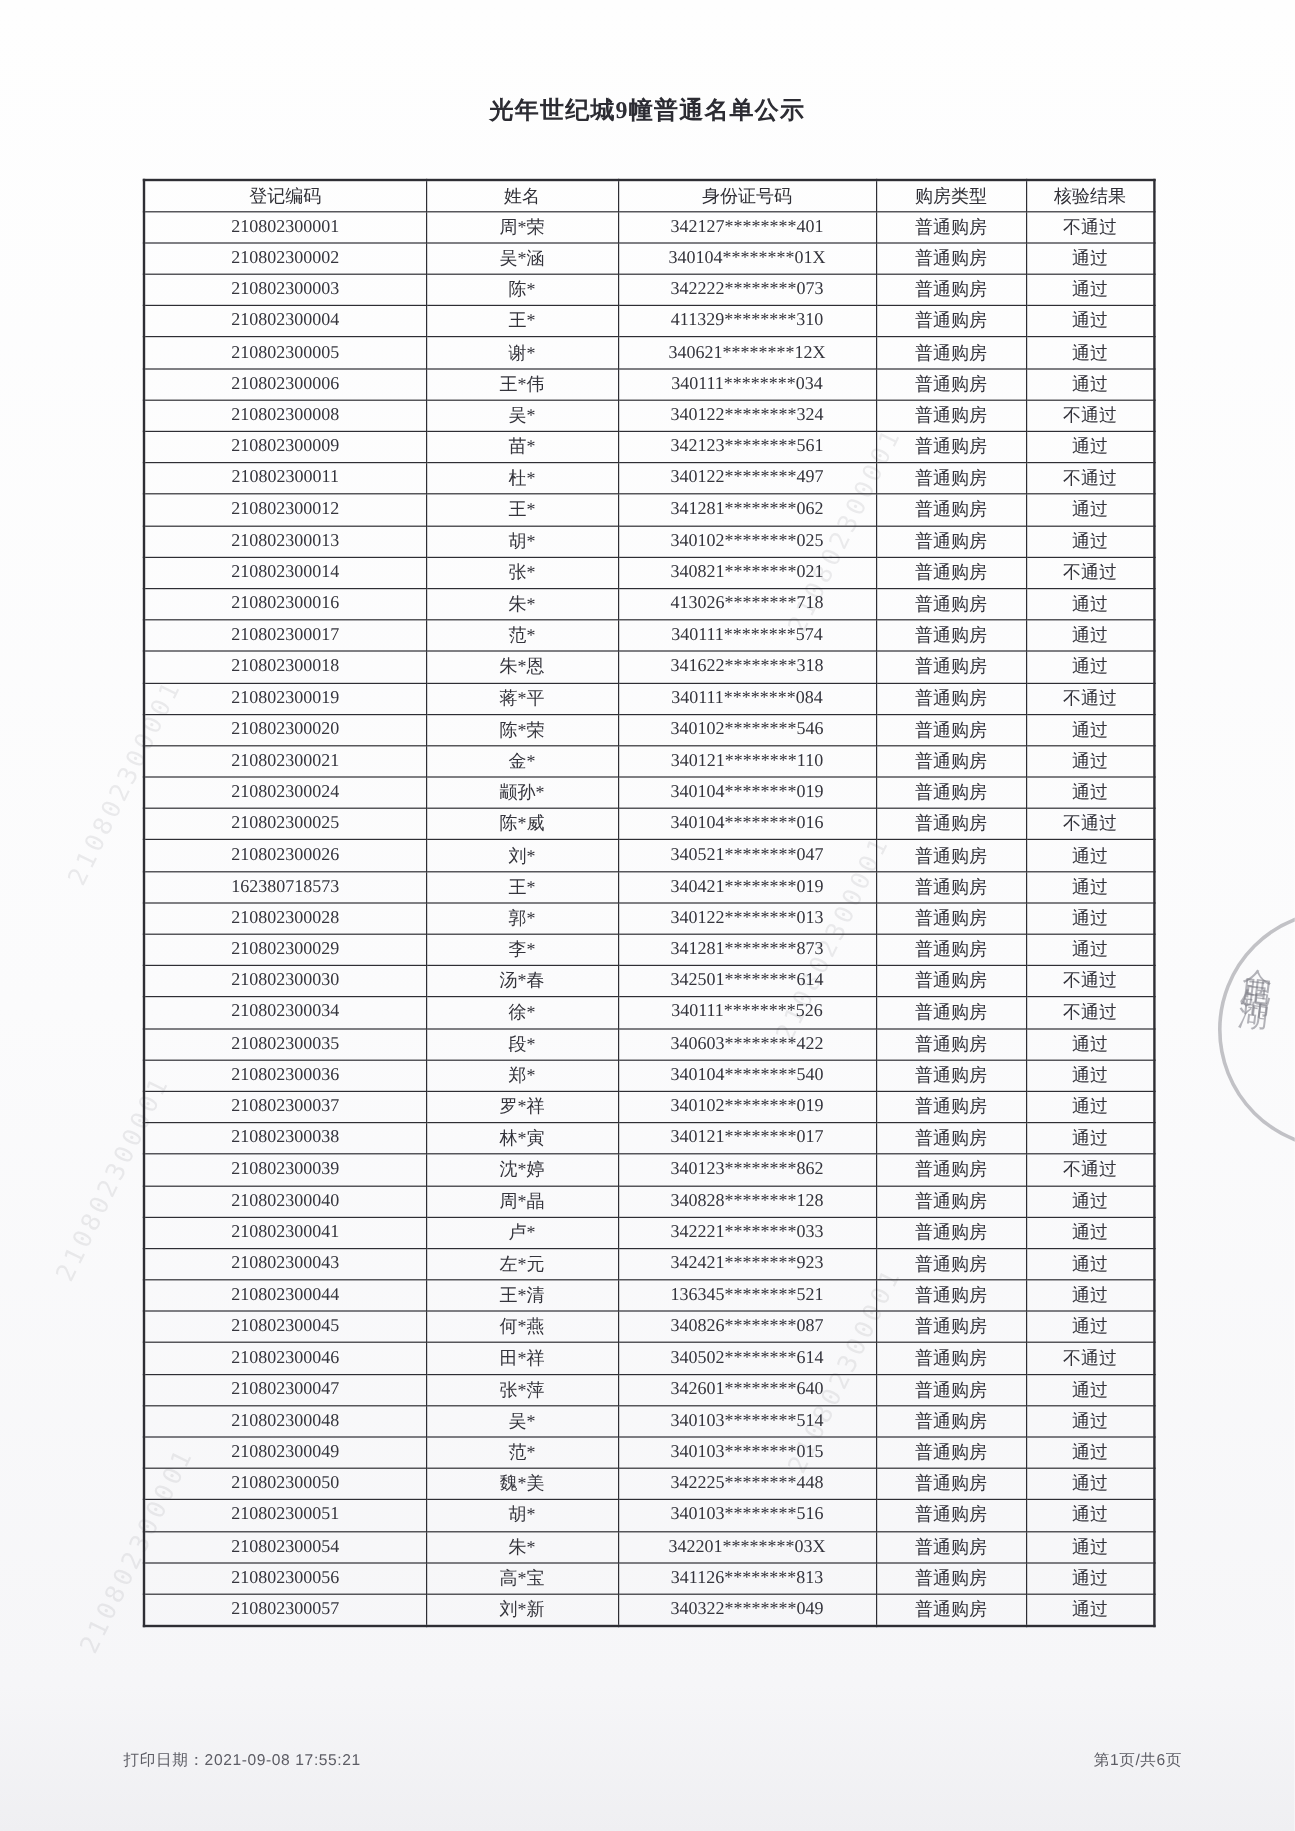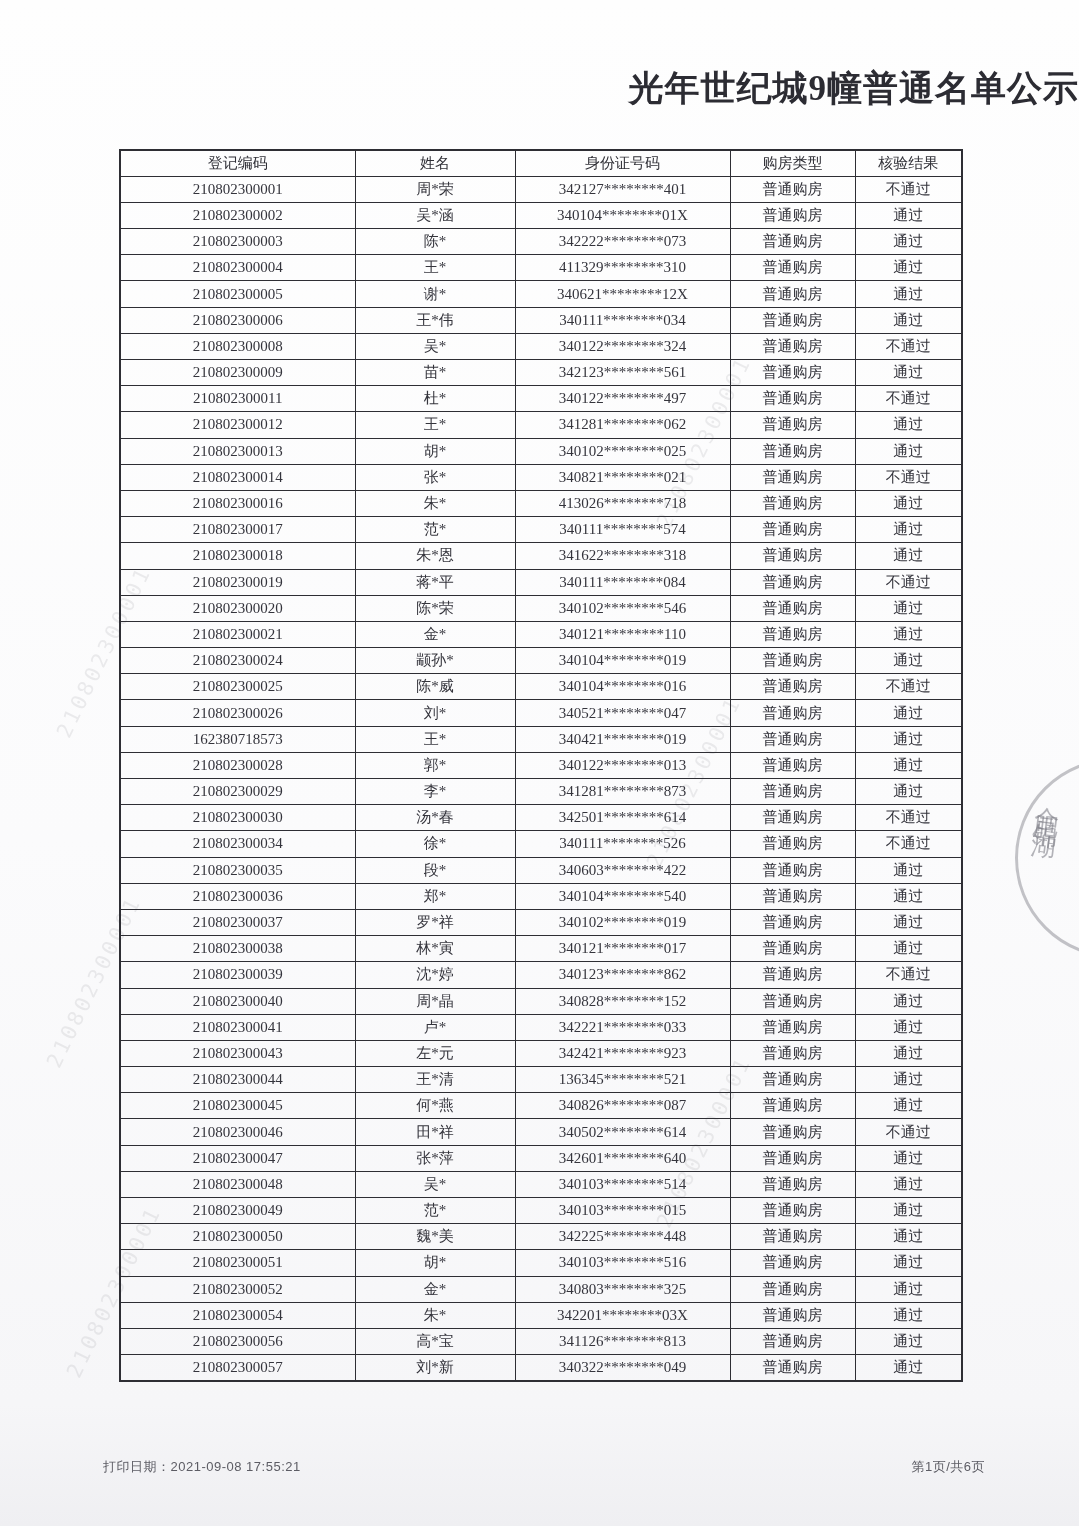--- a/index.html
+++ b/index.html
@@ -10,25 +10,25 @@
     background: #ffffff;
     overflow: hidden;
   }
   .page {
     position: absolute;
     inset: 0;
     background: linear-gradient(180deg, #fefefe 0%, #fbfbfc 55%, #f6f6f8 92%, #efeff2 100%);
   }
   .doc-title {
     position: absolute;
-    top: 65px;
+    top: 78px;
     left: 0;
     width: 100%;
-    text-align: right;
-    font-size: 35px;
+    text-align: center;
+    font-size: 20px;
     font-weight: bold;
     color: #2c2c33;
     letter-spacing: 1px;
   }
   table.verification-table {
     position: absolute;
     top: 149px;
     left: 119px;
     width: 842px;
     border-collapse: collapse;
@@ -348,21 +348,21 @@
         <tr>
           <td>210802300039</td>
           <td>沈*婷</td>
           <td>340123********862</td>
           <td>普通购房</td>
           <td>不通过</td>
         </tr>
         <tr>
           <td>210802300040</td>
           <td>周*晶</td>
-          <td>340828********152</td>
+          <td>340828********128</td>
           <td>普通购房</td>
           <td>通过</td>
         </tr>
         <tr>
           <td>210802300041</td>
           <td>卢*</td>
           <td>342221********033</td>
           <td>普通购房</td>
           <td>通过</td>
         </tr>
@@ -419,27 +419,20 @@
           <td>210802300050</td>
           <td>魏*美</td>
           <td>342225********448</td>
           <td>普通购房</td>
           <td>通过</td>
         </tr>
         <tr>
           <td>210802300051</td>
           <td>胡*</td>
           <td>340103********516</td>
-          <td>普通购房</td>
-          <td>通过</td>
-        </tr>
-        <tr>
-          <td>210802300052</td>
-          <td>金*</td>
-          <td>340803********325</td>
           <td>普通购房</td>
           <td>通过</td>
         </tr>
         <tr>
           <td>210802300054</td>
           <td>朱*</td>
           <td>342201********03X</td>
           <td>普通购房</td>
           <td>通过</td>
         </tr>

